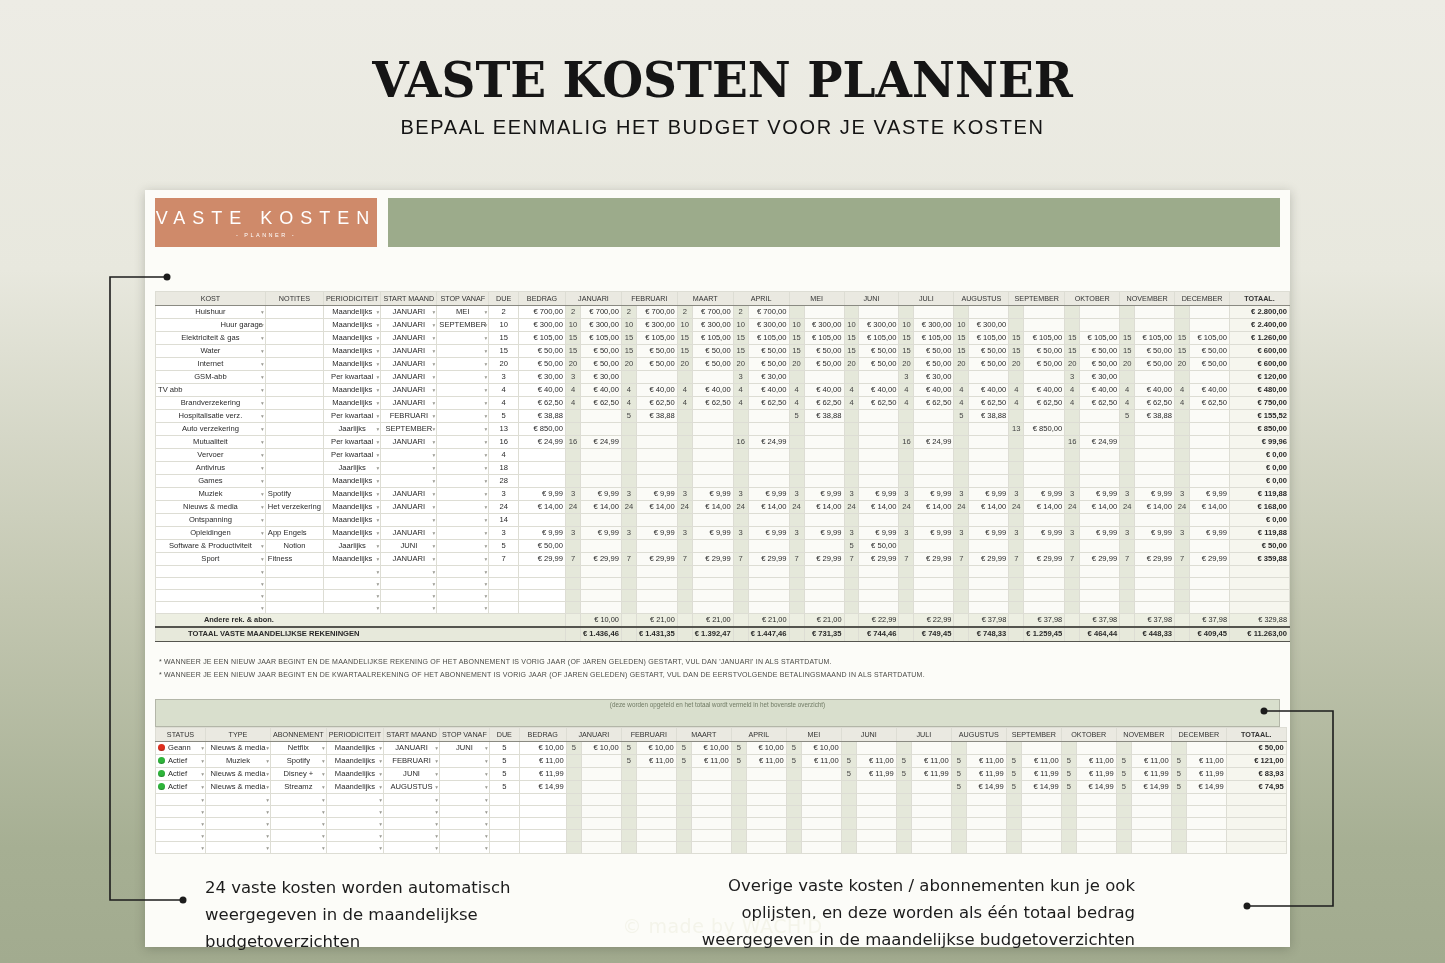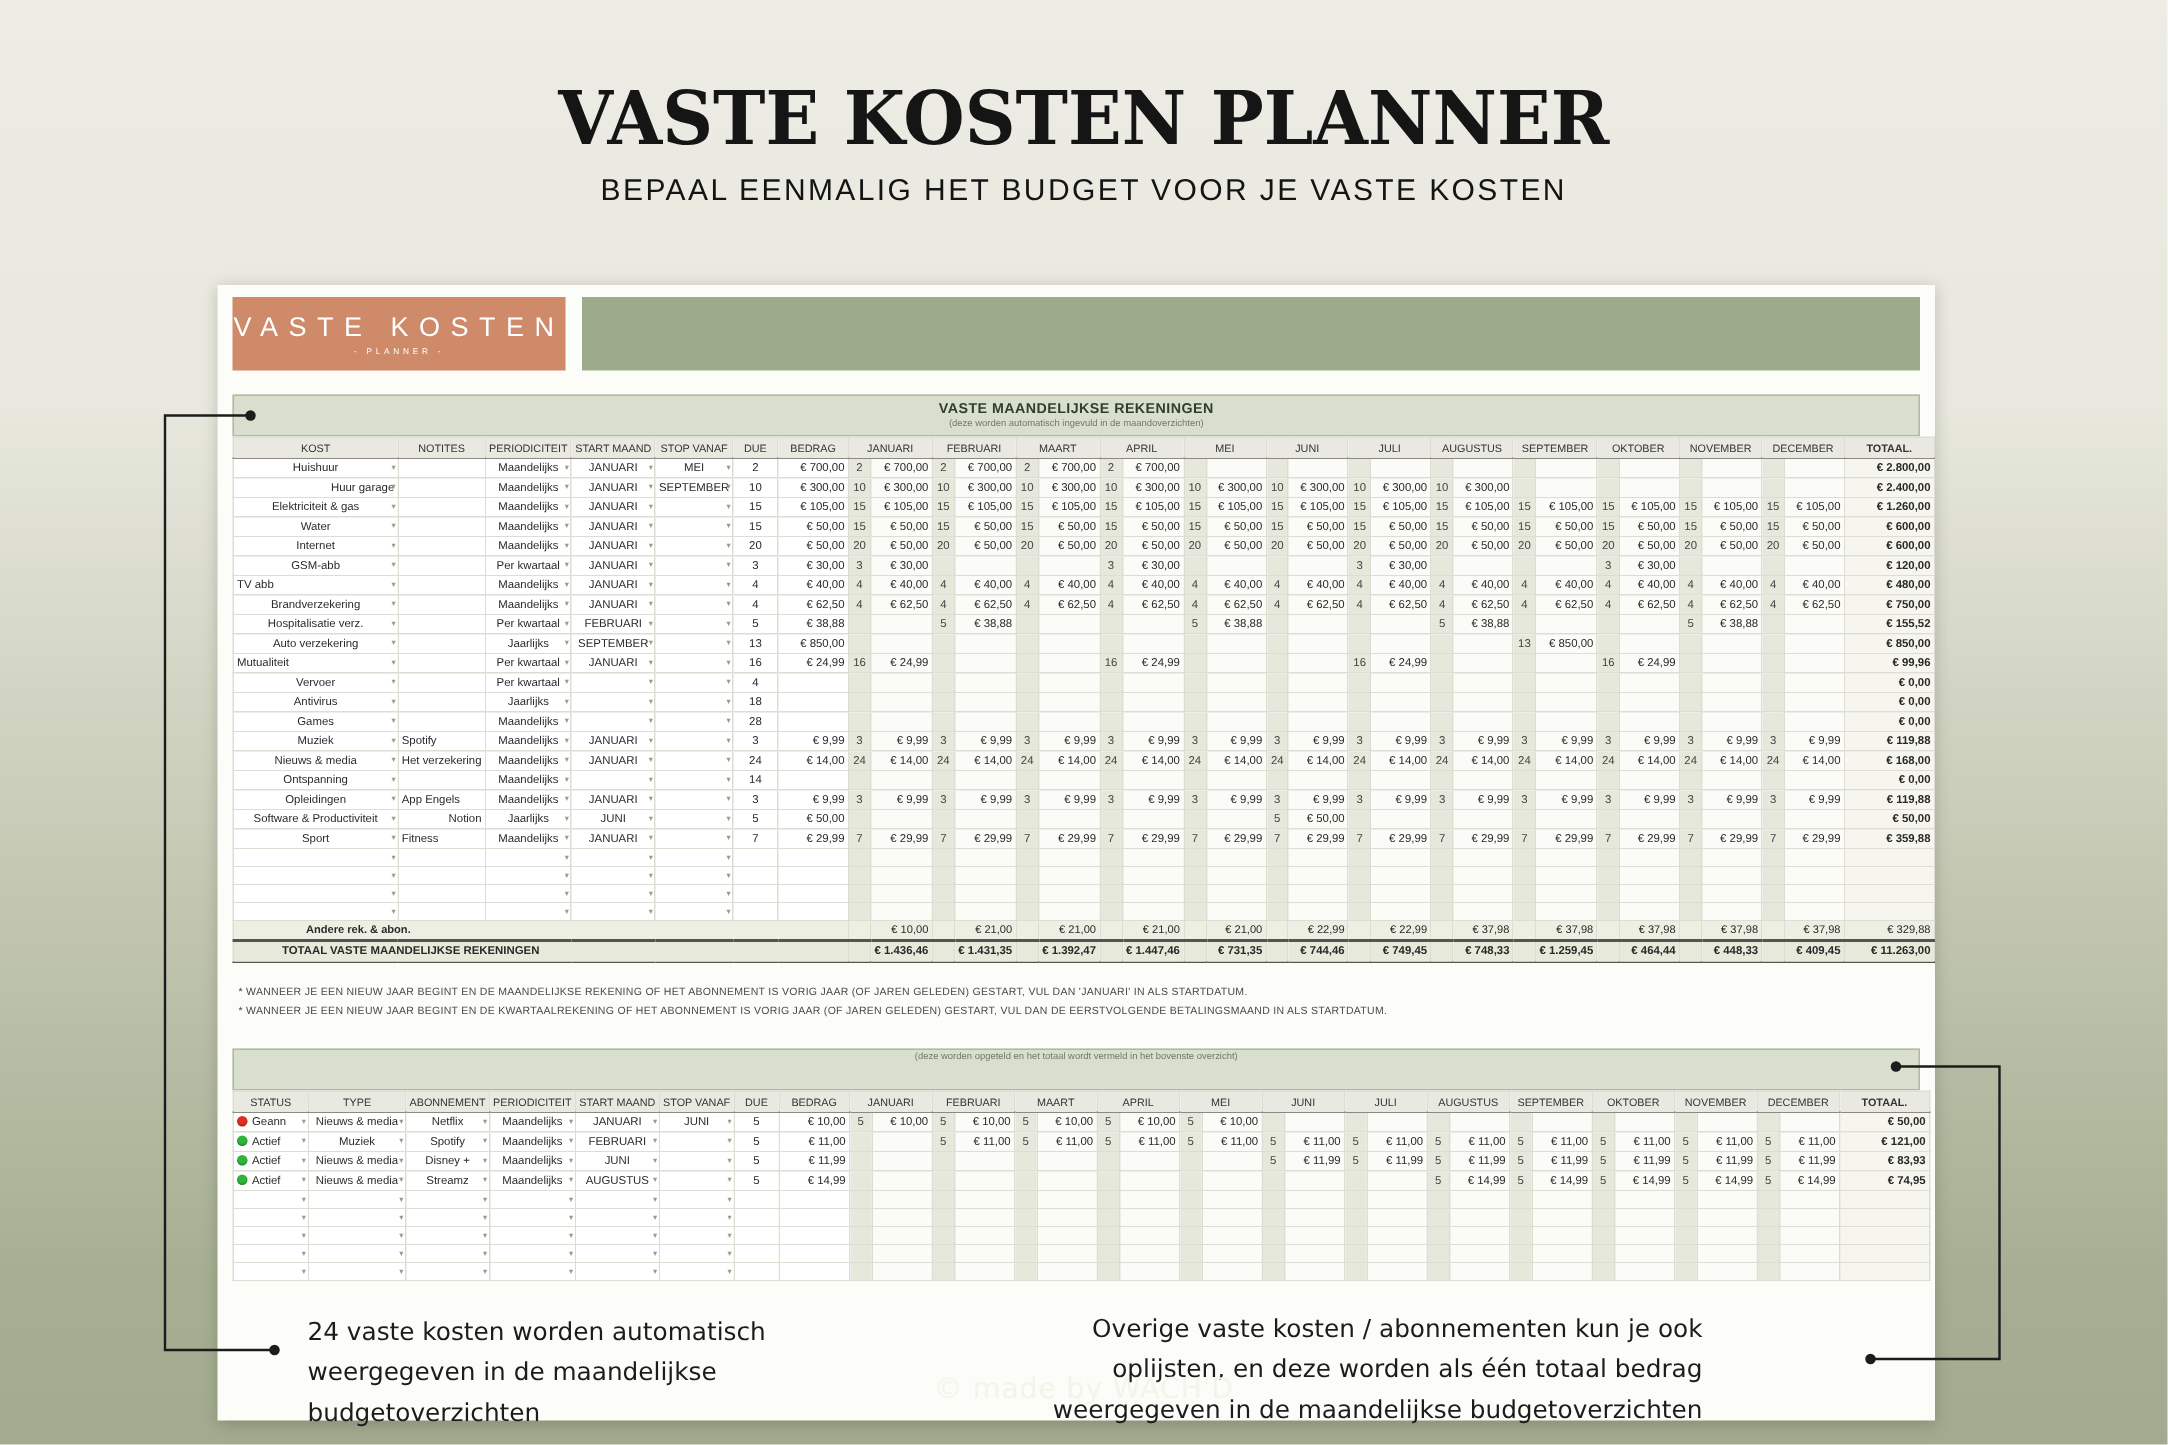--- a/index.html
+++ b/index.html
@@ -76,24 +76,20 @@
   <div class="page-title">VASTE KOSTEN PLANNER</div>
   <div class="page-subtitle">BEPAAL EENMALIG HET BUDGET VOOR JE VASTE KOSTEN</div>
 
   <div class="sheet">
     <div class="logo-box">
       <div class="l1">VASTE KOSTEN</div>
       <div class="l2">- PLANNER -</div>
     </div>
     <div class="green-box"></div>
 
-    <div class="banner" id="banner1">
-      <div class="bt">VASTE MAANDELIJKSE REKENINGEN</div>
-      <div class="bs">(deze worden automatisch ingevuld in de maandoverzichten)</div>
-    </div>
     <div id="t1mount">
         <table class="sheet-table">
           <colgroup>
             <col style="width: 110px;">
             <col style="width: 56px;">
             <col style="width: 56px;">
             <col style="width: 56px;">
             <col style="width: 50px;">
             <col style="width: 30px;">
             <col style="width: 47px;">
@@ -482,21 +478,21 @@
               <td class="c-mamt">€ 850,00</td>
               <td class="c-mday"></td>
               <td class="c-mamt"></td>
               <td class="c-mday"></td>
               <td class="c-mamt"></td>
               <td class="c-mday"></td>
               <td class="c-mamt"></td>
               <td class="c-total">€ 850,00</td>
             </tr>
             <tr>
-              <td class="c-left" style="text-align: left;"><span>Mutualiteit</span><span class="arrow">▾</span></td>
+              <td class="c-left" style="text-align: center;"><span>Mutualiteit</span><span class="arrow">▾</span></td>
               <td class="c-left" style="text-align: left;"><span></span></td>
               <td class="c-left" style="text-align: center;"><span>Per kwartaal</span><span class="arrow">▾</span></td>
               <td class="c-left" style="text-align: center;"><span>JANUARI</span><span class="arrow">▾</span></td>
               <td class="c-left" style="text-align: center;"><span></span><span class="arrow">▾</span></td>
               <td class="c-left" style="text-align: center;"><span>16</span></td>
               <td class="c-left" style="text-align: right;"><span>€ 24,99</span></td>
               <td class="c-mday first-month">16</td>
               <td class="c-mamt">€ 24,99</td>
               <td class="c-mday"></td>
               <td class="c-mamt"></td>
@@ -755,21 +751,21 @@
               <td class="c-mday">3</td>
               <td class="c-mamt">€ 9,99</td>
               <td class="c-mday">3</td>
               <td class="c-mamt">€ 9,99</td>
               <td class="c-mday">3</td>
               <td class="c-mamt">€ 9,99</td>
               <td class="c-total">€ 119,88</td>
             </tr>
             <tr>
               <td class="c-left" style="text-align: center;"><span>Software &amp; Productiviteit</span><span class="arrow">▾</span></td>
-              <td class="c-left" style="text-align: right; margin-left: 10px;"><span>Notion</span></td>
+              <td class="c-left" style="text-align: center; margin-left: 10px;"><span>Notion</span></td>
               <td class="c-left" style="text-align: center;"><span>Jaarlijks</span><span class="arrow">▾</span></td>
               <td class="c-left" style="text-align: center;"><span>JUNI</span><span class="arrow">▾</span></td>
               <td class="c-left" style="text-align: center;"><span></span><span class="arrow">▾</span></td>
               <td class="c-left" style="text-align: center;"><span>5</span></td>
               <td class="c-left" style="text-align: right;"><span>€ 50,00</span></td>
               <td class="c-mday first-month"></td>
               <td class="c-mamt"></td>
               <td class="c-mday"></td>
               <td class="c-mamt"></td>
               <td class="c-mday"></td>

